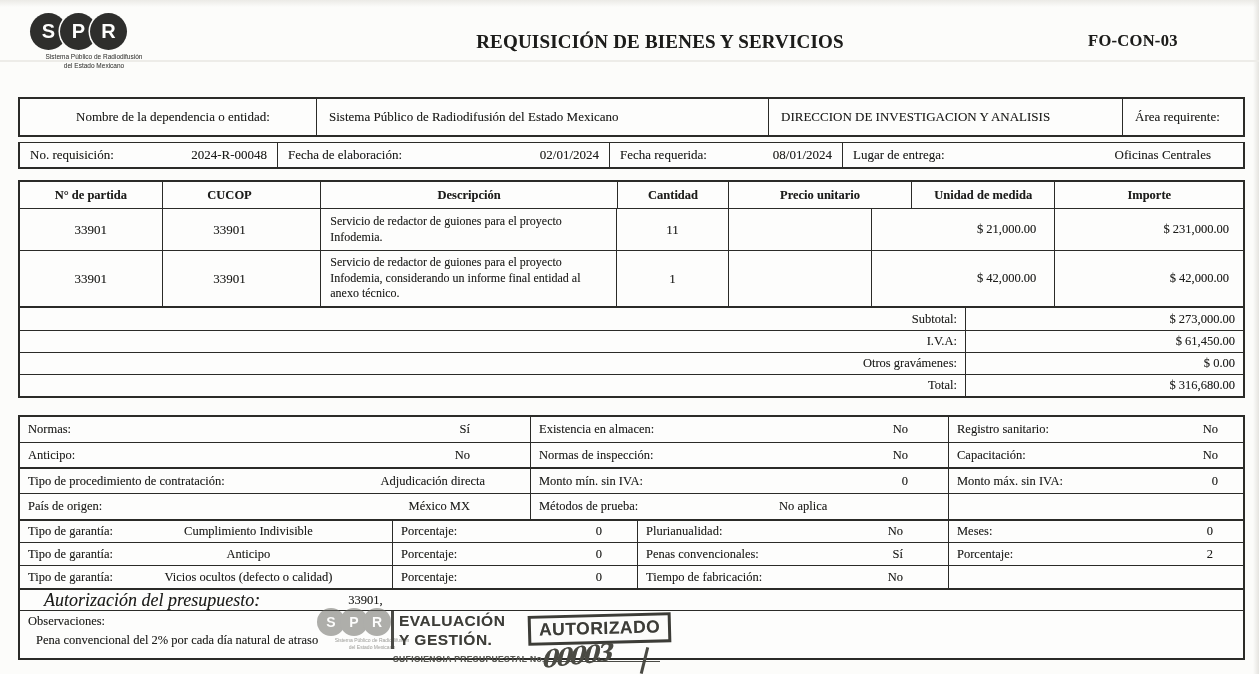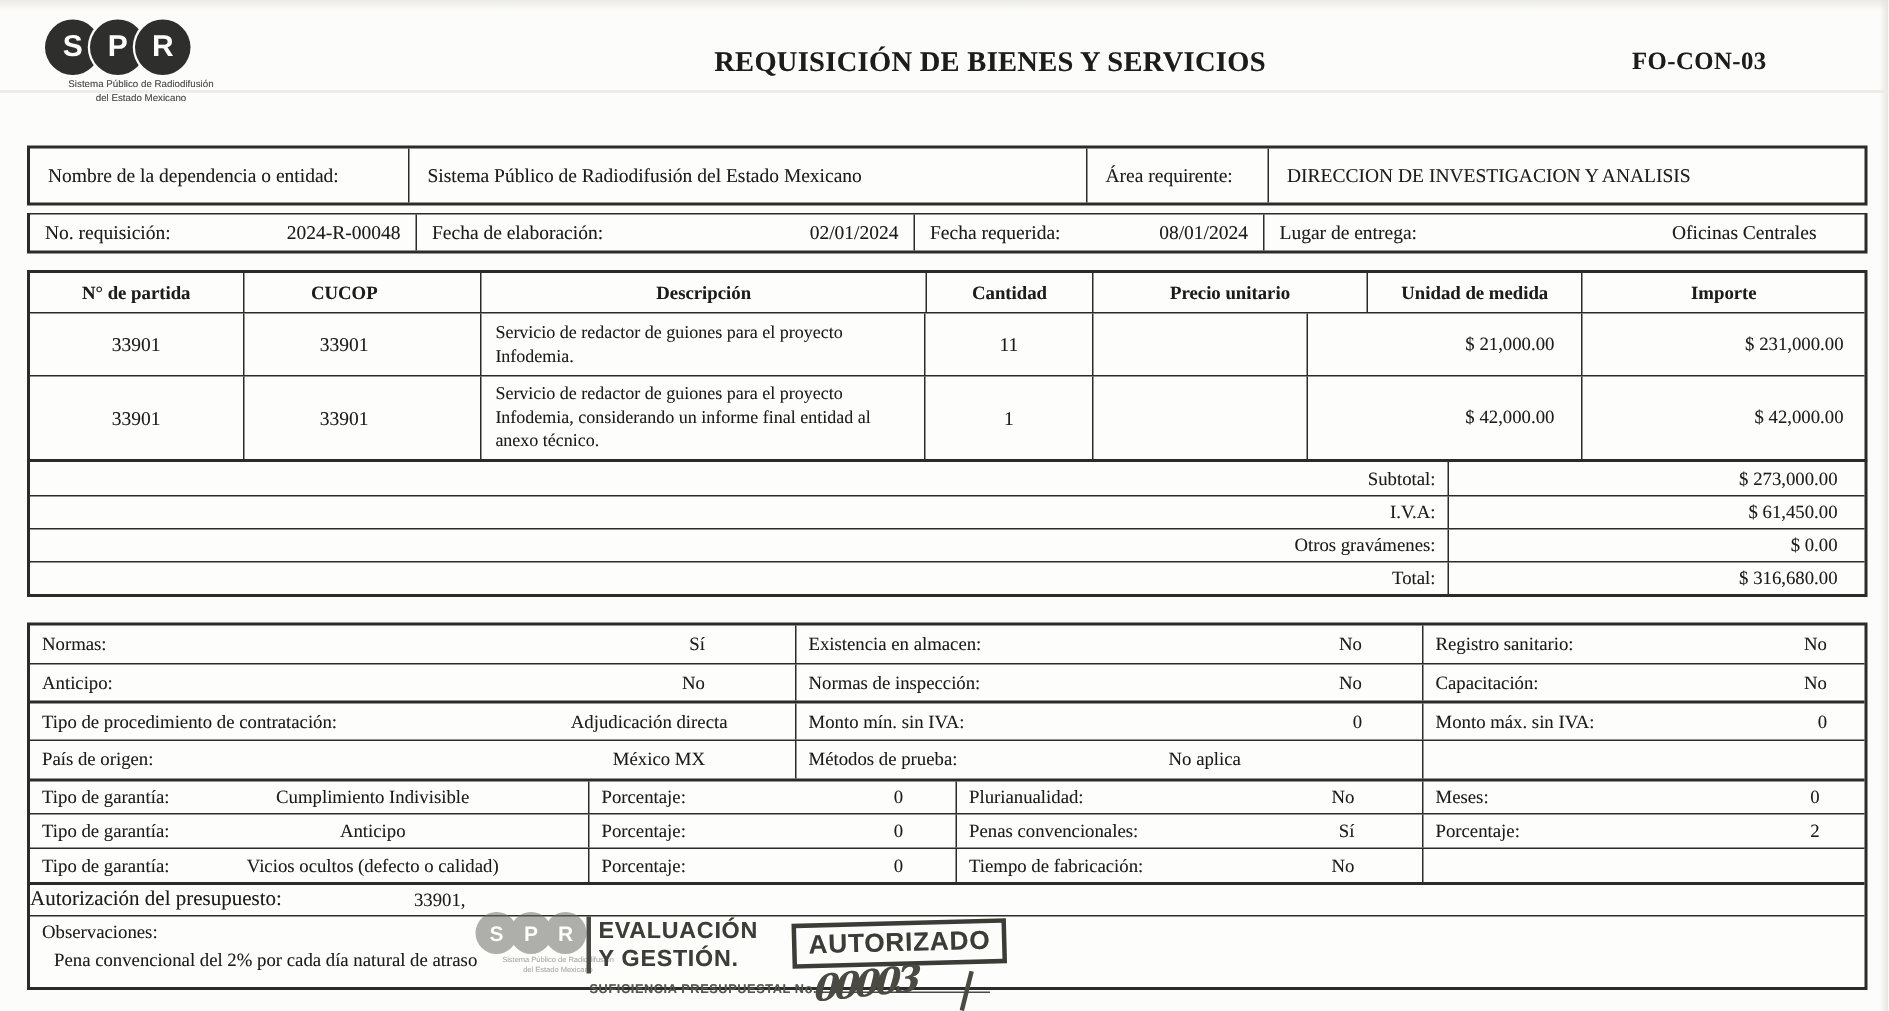--- a/index.html
+++ b/index.html
@@ -26,59 +26,59 @@
           font-weight:bold;font-size:19px;letter-spacing:0.2px;}
   .form-code{position:absolute;left:1088px;top:31px;font-weight:bold;font-size:16.5px;letter-spacing:0.3px;}
 
   
   .tbl{position:absolute;left:18px;width:1227px;border:2px solid #2b2b28;background:#fdfdfc;box-sizing:border-box;}
   .trow{display:flex;box-sizing:border-box;}
   .trow + .trow{border-top:1.5px solid #2b2b28;}
   .cell{box-sizing:border-box;display:flex;align-items:center;font-size:13px;overflow:hidden;}
   .cell + .cell{border-left:1.5px solid #2b2b28;}
 
-  .tableA{top:97px;height:40px;}
+  .tableA{top:97px;height:40px;padding-left:44px;}
   .tableA .cell{padding:0 12px;}
   .tableB{top:142px;height:27px;}
   .tableB .cell{padding:0 10px;justify-content:space-between;}
 
   .tableC{top:180px;}
   .tableC .thead .cell{justify-content:center;font-weight:bold;font-size:12.5px;}
   .tableC .thead{height:26px;}
   .itemrow1{height:42px;}
   .itemrow2{height:56px;}
   .c-part{width:145px;justify-content:center;}
   .c-cucop{width:138px;justify-content:center;}
   .c-desc{width:303px;justify-content:flex-start;padding:3px 9px;font-size:12px;line-height:1.32;align-items:center;margin-left:24px;}
   .c-cant{width:114px;justify-content:center;}
   .c-unid{width:147px;}
   .c-prec{width:187px;justify-content:flex-end;padding-right:18px;font-size:12.5px;}
   .c-impo{width:193px;justify-content:flex-end;padding-right:14px;font-size:12.5px;}
 
   .tableD{top:306px;}
   .tableD .trow{height:22px;}
   .t-label{width:945px;justify-content:flex-end;padding-right:8px;font-size:12.5px;}
-  .t-value{flex:1;justify-content:flex-end;padding-right:18px;font-size:12.5px;}
+  .t-value{flex:1;justify-content:flex-end;padding-right:8px;font-size:12.5px;}
 
   .tableE{top:415px;}
   .r3,.r4g{font-size:12.5px;}
   .r3{height:25px;}
   .r3b{height:26px;}
   .r4g{height:23px;}
   .rAuth{height:22px;}
   .rObs{height:48px;position:relative;display:block;}
   .sec{border-top:2.5px solid #2b2b28 !important;}
   .d1{width:510px;}.d2{width:418px;gap:28px;}.d3{flex:1;}
   .g1{width:372px;}.g2{width:245px;}.g3{width:311px;}.g4{flex:1;}
   .pair{justify-content:space-between;padding:0 8px;font-size:12.5px;}
   .pad60{padding-right:60px;}.pad40{padding-right:40px;}.pad25{padding-right:25px;}
   .pad35{padding-right:35px;}.pad45{padding-right:45px;}.pad30{padding-right:30px;}
   .center-val{flex:1;text-align:center;}
   .g1 .lab{white-space:nowrap;}
-  .authlab{padding-left:0;font-size:14px;}
+  .authlab{padding-left:24px;font-size:18px;font-style:italic;}
   .authval{margin-left:88px;font-size:12.5px;}
   .obs-label{position:absolute;left:8px;top:3px;font-size:12.5px;}
   .obs-text{position:absolute;left:16px;top:22px;font-size:12.5px;}
 
   
   .stamp-logo{position:absolute;left:322px;top:608px;opacity:0.55;}
   .stamp-logo .circle{width:28px;height:28px;background:#6e6e68;box-shadow:none;margin-left:-5px;}
   .stamp-logo .circle span{font-size:14px;}
   .stamp-logo .logo-caption{width:100px;font-size:5px;color:#6e6e68;margin-top:1px;}
   .stamp-bar{position:absolute;left:391px;top:611px;width:3px;height:38px;background:#4a4a45;}
@@ -119,22 +119,22 @@
       <div>Sistema Público de Radiodifusión</div>
       <div>del Estado Mexicano</div>
     </div>
   </div>
   <div class="doc-title">REQUISICIÓN DE BIENES Y SERVICIOS</div>
   <div class="form-code">FO-CON-03</div>
 
   <div class="tbl tableA trow">
     <div class="cell" style="width:252px">Nombre de la dependencia o entidad:</div>
     <div class="cell" style="width:452px">Sistema Público de Radiodifusión del Estado Mexicano</div>
+    <div class="cell" style="flex:1">DIRECCION DE INVESTIGACION Y ANALISIS</div>
     <div class="cell" style="width:121px">Área requirente:</div>
-    <div class="cell" style="flex:1">DIRECCION DE INVESTIGACION Y ANALISIS</div>
   </div>
 
   <div class="tbl tableB trow">
     <div class="cell" style="width:257px">
       <span>No. requisición:</span>
       <span>2024-R-00048</span>
     </div>
     <div class="cell" style="width:332px">
       <span>Fecha de elaboración:</span>
       <span>02/01/2024</span>

